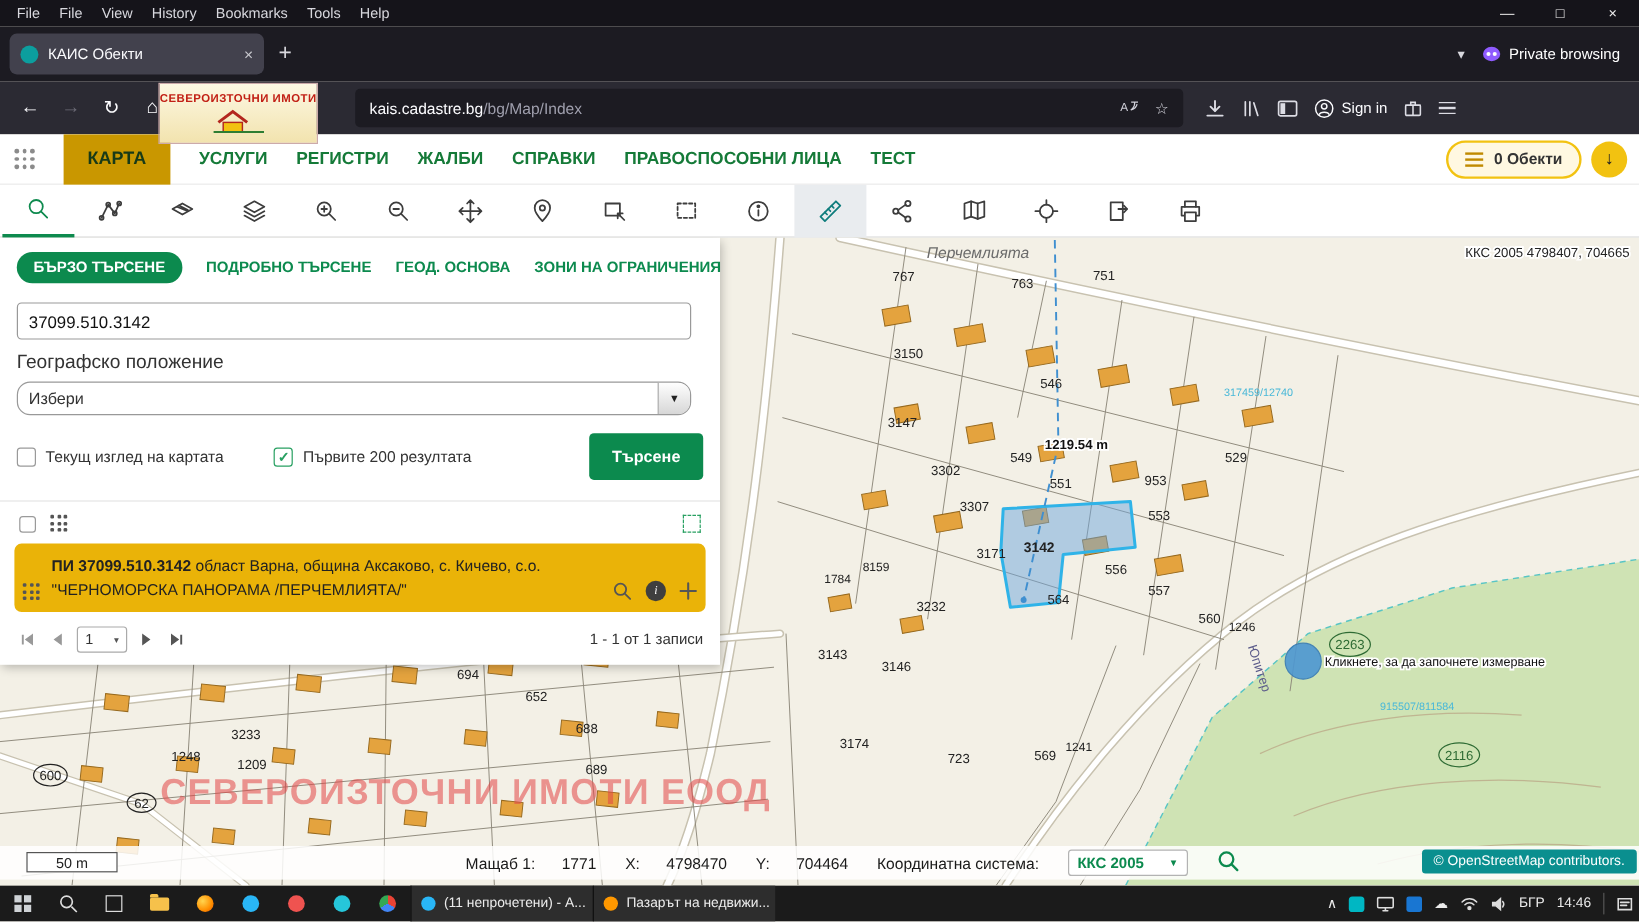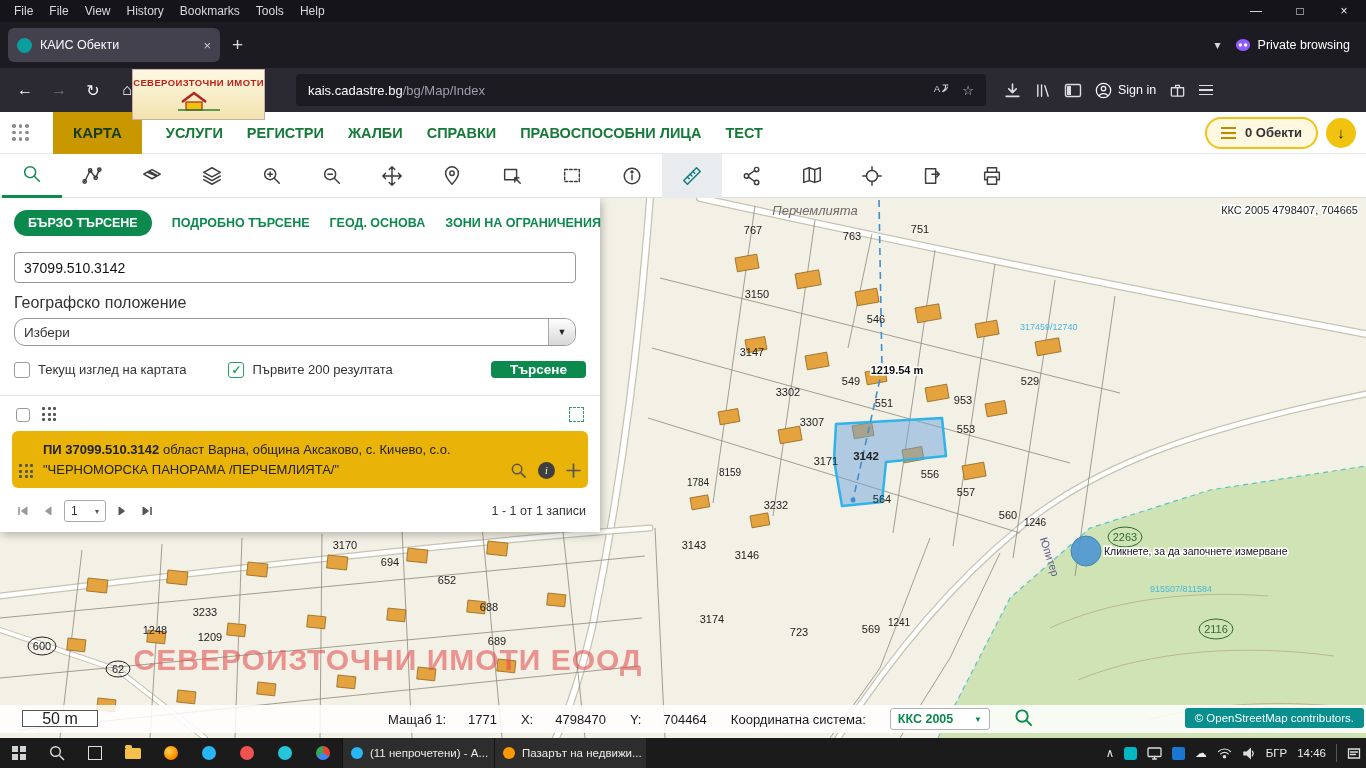--- a/index.html
+++ b/index.html
@@ -68,21 +68,21 @@
   .sp-tab.active{background:#0c8a4e;color:#fff;padding:6px 14px;border-radius:15px}
   .sp-input{display:block;margin:8px 14px 0;width:562px;height:31px;border:1px solid #999;border-radius:4px;font-size:14px;padding:0 9px;color:#111;font-family:"Liberation Sans",sans-serif}
   .sp-label{margin:11px 14px 0;font-size:16px;color:#333}
   .sp-select{margin:6px 14px 0;width:562px;height:28px;border:1px solid #999;border-radius:11px;display:flex;align-items:center;padding-left:9px;font-size:13.5px;color:#333;overflow:hidden}
   .sp-select .dd{margin-left:auto;width:27px;height:100%;background:linear-gradient(#fefefe,#d7d7d7);border-left:1px solid #aaa;display:flex;align-items:center;justify-content:center;font-size:9px;color:#222}
   .sp-checks{display:flex;align-items:center;margin:15px 14px 0;font-size:13px;color:#333}
   .chk{width:16px;height:16px;border:1.5px solid #9a9a9a;border-radius:3px;background:#fff;flex:none}
   .chk.checked{border-color:#28a062;color:#28a062;display:flex;align-items:center;justify-content:center;font-weight:bold;font-size:12px}
   .chk-lbl{margin:0 0 0 8px}
   .gap34{width:42px}
-  .sp-search-btn{margin-left:auto;background:#0c8a4e;color:#fff;font-weight:bold;font-size:13.5px;border-radius:4px;padding:1px 19px}
+  .sp-search-btn{margin-left:auto;background:#0c8a4e;color:#fff;font-weight:bold;font-size:13.5px;border-radius:4px;padding:12px 19px}
   .sp-div{height:1px;background:#e4e4e4;margin-top:17px}
   .sp-subrow{display:flex;align-items:center;margin:11px 16px 0;gap:12px}
   .chk.small{width:14px;height:14px}
   .dots9{width:15px;height:15px;display:grid;grid-template-columns:repeat(3,1fr);gap:2px}
   .dots9 i{width:3px;height:3px;background:#555;border-radius:1px}
   .expand-ic{margin-left:auto;width:15px;height:15px;border:1.6px dashed #28a062}
   .result-card{margin:9px 12px 0;background:#eab308;border-radius:6px;padding:9px 7px;display:flex;gap:9px;font-size:13px;color:#222;align-items:flex-end}
   .rc-text{line-height:1.5;width:420px}
   .rc-icons{margin-left:auto;display:flex;gap:11px;align-items:center;color:#444;padding-top:3px}
   .rc-icons svg{stroke:#555;fill:none;stroke-width:1.6;stroke-linecap:round}
@@ -95,21 +95,21 @@
   .page-box .pb-ch{margin-left:auto;font-size:8px;color:#555}
   .records{margin-left:auto}
 
   
   .map-footer{position:absolute;left:0;right:0;bottom:5px;height:28px;background:rgba(255,255,255,.85);z-index:15;display:flex;align-items:center}
   .mf-content{display:flex;align-items:center;gap:24px;margin-left:388px;font-size:13px;color:#1a1a1a}
   .mf-pair{display:flex;gap:22px}
   .crs-box{width:100px;height:22px;border:1px solid #b3b3b3;border-radius:3px;background:#fff;display:flex;align-items:center;justify-content:space-between;padding:0 7px;color:#0c8a4e;font-weight:bold;font-size:12.5px}
   .crs-box .ch{font-size:8px}
   .mf-zoom svg{stroke:#0c8a4e;fill:none;stroke-width:2;stroke-linecap:round}
-  .scalebar{position:absolute;left:22px;bottom:11px;width:76px;height:17px;background:#fff;border:1px solid #555;font-size:16px;color:#222;display:flex;align-items:center;justify-content:center;z-index:16}
+  .scalebar{position:absolute;left:22px;bottom:11px;width:76px;height:17px;background:#fff;border:1px solid #555;font-size:12px;color:#222;display:flex;align-items:center;justify-content:center;z-index:16}
   .osm-badge{position:absolute;right:2px;bottom:10px;background:#0a8f8f;color:#fff;font-size:11.5px;padding:4px 10px;border-radius:3px;z-index:16}
 
   
   .taskbar{height:30px;background:#1b1b1b;display:flex;align-items:center;color:#ddd}
   .tb-ic{width:38px;height:30px;display:flex;align-items:center;justify-content:center;flex:none}
   .winlogo{display:grid;grid-template-columns:1fr 1fr;gap:1.5px}
   .winlogo i{width:6px;height:6px;background:#cfd3d6}
   .taskview{width:14px;height:14px;border:1.5px solid #ddd}
   .folder{width:16px;height:11px;background:#f6c14b;border-radius:1.5px;position:relative}
   .folder:before{content:"";position:absolute;left:0;top:-3px;width:7px;height:3px;background:#f6c14b;border-radius:1.5px 1.5px 0 0}

